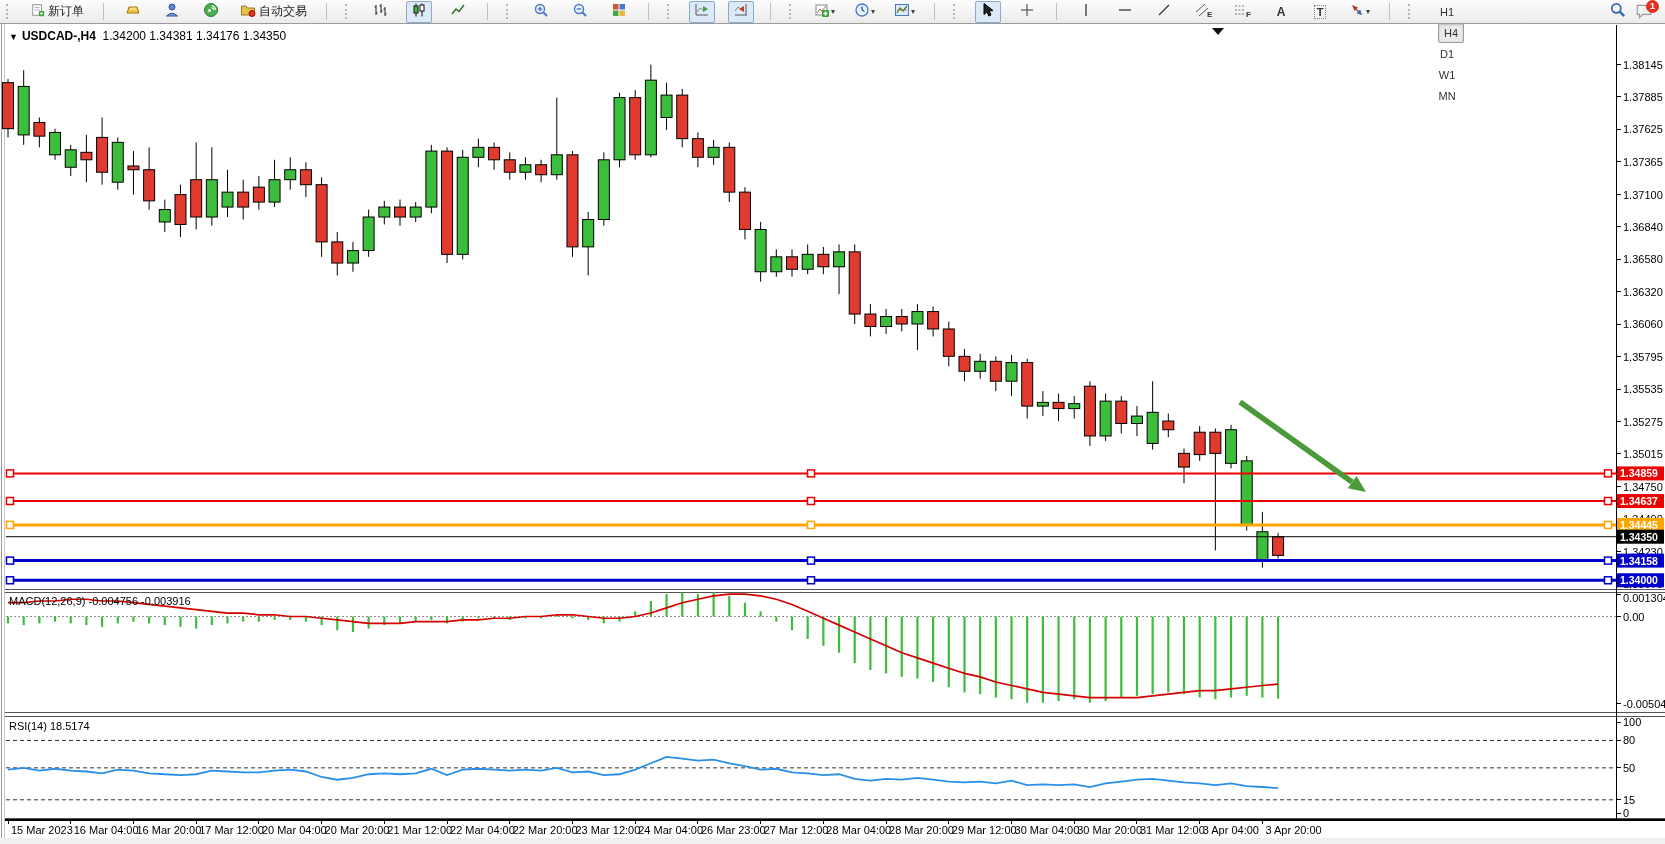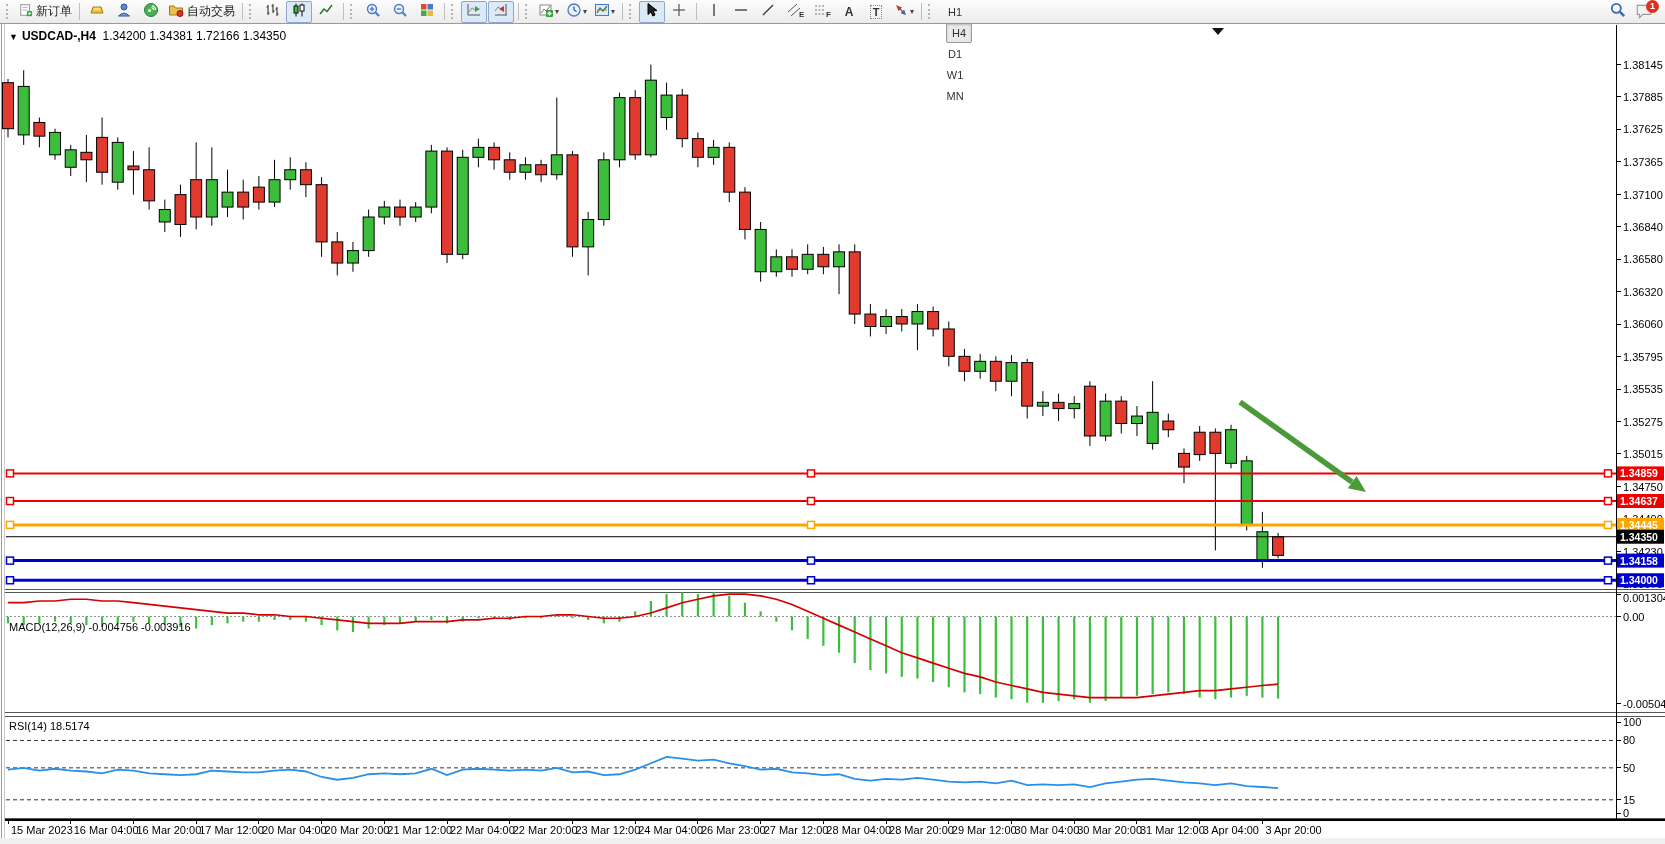--- a/index.html
+++ b/index.html
@@ -1,41 +1,41 @@
 <!DOCTYPE html>
 <html><head>
 <meta charset="utf-8">
 <style>
   html,body{margin:0;padding:0;background:#fff;font-family:"Liberation Sans",sans-serif;}
   .app{position:relative;width:1665px;height:844px;overflow:hidden;background:#fff;}
   
   .toolbar{position:absolute;top:0;left:0;width:1665px;height:24px;
     background:linear-gradient(#fdfdfd,#ebebeb);border-bottom:1px solid #9a9a9a;
-    display:flex;align-items:center;padding:0 4px;box-sizing:border-box;gap:1px;}
+    display:flex;align-items:center;padding:0 4px;box-sizing:border-box;gap:13px;}
   .grip{width:3px;height:15px;border-left:2px dotted #b5b5b5;margin:0 4px 0 2px;}
   .sep{width:1px;height:17px;background:#c0c0c0;margin:0 3px;}
   .tb-btn{height:20px;min-width:20px;display:flex;align-items:center;justify-content:center;
     border:1px solid transparent;border-radius:2px;padding:0 2px;color:#222;}
   .tb-btn.pressed{background:#dce9f7;border-color:#8fa8c8;}
   .tb-label{font-size:12px;margin-left:3px;white-space:nowrap;}
   .tf-btn{height:18px;padding:0 5px;font-size:11px;color:#333;display:flex;align-items:center;
     border:1px solid transparent;border-radius:2px;}
   .tf-btn.pressed{background:#e9e9e9;border-color:#9a9a9a;box-shadow:inset 0 1px 2px #bbb;margin-left:8px;}
   .caret{font-size:8px;color:#444;margin-left:1px;}
   .right-icons{margin-left:auto;display:flex;align-items:center;gap:8px;padding-right:6px;}
   .bubble-wrap{position:relative;width:20px;height:20px;}
   .badge{position:absolute;top:-2px;right:-4px;background:#e03020;color:#fff;border-radius:50%;
     width:13px;height:13px;font-size:9px;display:flex;align-items:center;justify-content:center;font-weight:bold;}
   .glyph{font-size:11px;font-weight:bold;color:#333;}
   
   #chart-svg{position:absolute;left:0;top:24px;}
   .chart-title{position:absolute;left:9px;top:29px;font-size:12px;font-weight:bold;color:#000;white-space:nowrap;}
   .chart-title .dd{font-size:9px;margin-right:4px;font-weight:normal;}
   .ind-label{position:absolute;left:9px;font-size:11px;color:#000;white-space:nowrap;}
-  #macd-label{top:621px;}
+  #macd-label{top:595px;}
   #rsi-label{top:720px;}
 </style>
 </head>
 <body>
 
 <div class="app">
 
   <div class="toolbar">
     <div class="grip"></div>
 
@@ -668,18 +668,18 @@
       <text x="1077.24" y="834" font-size="11" fill="#000" font-family="&quot;Liberation Sans&quot;,sans-serif">30 Mar 20:00</text>
       <line x1="1136.96" y1="820" x2="1136.96" y2="824" stroke="#000" shape-rendering="crispEdges"></line>
       <text x="1139.96" y="834" font-size="11" fill="#000" font-family="&quot;Liberation Sans&quot;,sans-serif">31 Mar 12:00</text>
       <line x1="1199.68" y1="820" x2="1199.68" y2="824" stroke="#000" shape-rendering="crispEdges"></line>
       <text x="1202.68" y="834" font-size="11" fill="#000" font-family="&quot;Liberation Sans&quot;,sans-serif">3 Apr 04:00</text>
       <line x1="1262.4" y1="820" x2="1262.4" y2="824" stroke="#000" shape-rendering="crispEdges"></line>
       <text x="1265.4" y="834" font-size="11" fill="#000" font-family="&quot;Liberation Sans&quot;,sans-serif">3 Apr 20:00</text>
     </svg>
 
   <div class="chart-title">
-    <span class="dd">▼</span><span>USDCAD-,H4</span>&nbsp;&nbsp;<span style="font-weight:normal;">1.34200 1.34381 1.72166 1.34350</span>
+    <span class="dd">▼</span><span>USDCAD-,H4</span>&nbsp;&nbsp;<span style="font-weight:normal;">1.34200 1.34381 1.34176 1.34350</span>
   </div>
   <div class="ind-label" id="macd-label">MACD(12,26,9) -0.004756 -0.003916</div>
   <div class="ind-label" id="rsi-label">RSI(14) 18.5174</div>
 
 </div>
 
 </body></html>

